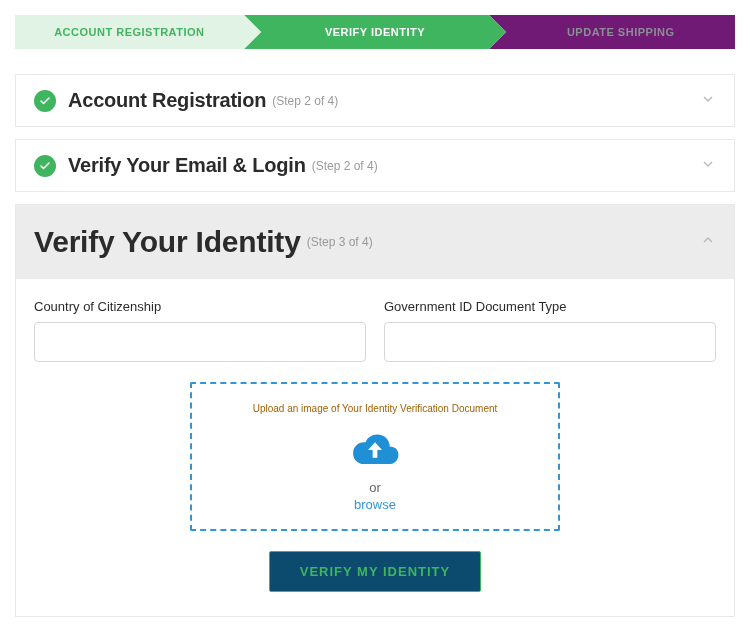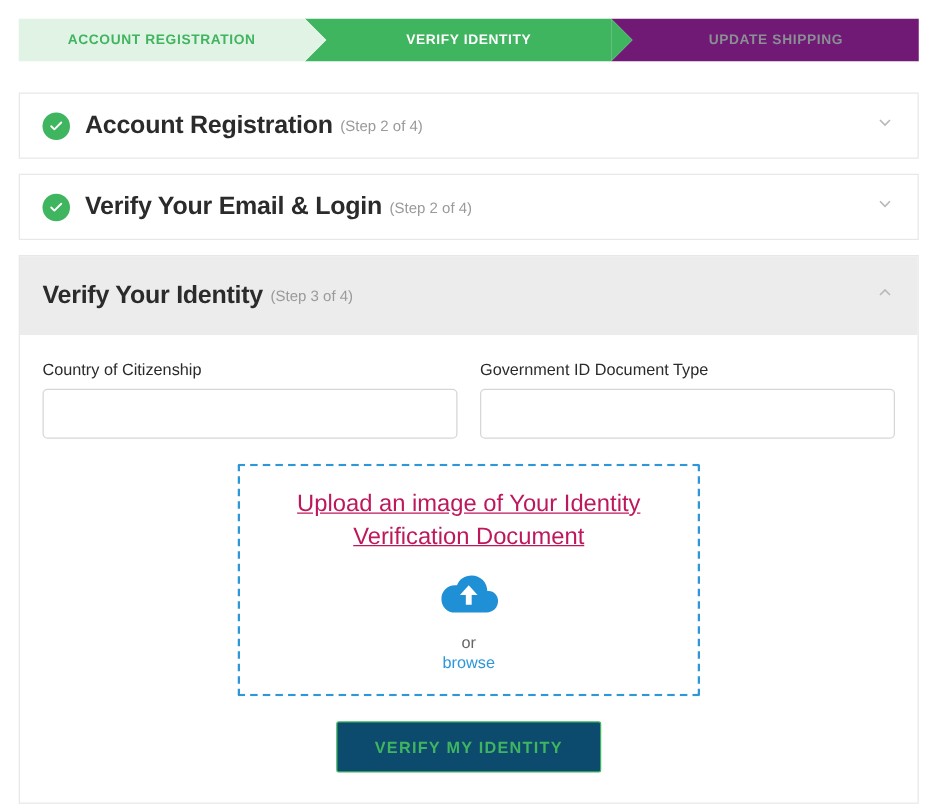--- a/index.html
+++ b/index.html
@@ -24,30 +24,30 @@
 .panel { border: 1px solid #e8e8e8; margin-bottom: 12px; background: #fff; }
 .panel-header { display: flex; align-items: center; padding: 14px 18px; cursor: pointer; }
 .check-badge { width: 22px; height: 22px; border-radius: 50%; background: #3fb55f; display: inline-flex; align-items: center; justify-content: center; margin-right: 12px; flex-shrink: 0; }
 .check-badge svg { width: 12px; height: 12px; }
 .panel-title { font-size: 20px; font-weight: 600; color: #2b2b2b; letter-spacing: -0.2px; }
 .panel-sub { font-size: 12px; color: #9a9a9a; margin-left: 6px; font-weight: 400; }
 .chevron { margin-left: auto; color: #b8b8b8; }
 .chevron svg { width: 16px; height: 16px; }
 
 .panel.open .panel-header { background: #ececec; padding: 20px 18px; }
-.panel.open .panel-title { font-size: 20px; }
+.panel.open .panel-title { font-size: 30px; }
 .panel-body { padding: 20px 18px 24px; }
 
 .row { display: flex; gap: 18px; margin-bottom: 20px; }
 .col { flex: 1; }
 .label { font-size: 13px; color: #2b2b2b; margin-bottom: 8px; display: block; }
 .input { width: 100%; height: 40px; border: 1px solid #d6d6d6; border-radius: 4px; padding: 0 10px; font-size: 14px; background:#fff; }
 
 .dropzone { width: 370px; margin: 0 auto 20px; border: 2px dashed #2f97d8; border-radius: 2px; padding: 18px 20px 16px; text-align: center; }
-.dz-text { font-size: 19px; color: #be185d; line-height: 1.35; margin-bottom: 14px; text-decoration: underline; }
+.dz-text { font-size: 10px; color: #a16207; line-height: 1.35; margin-bottom: 14px; }
 .cloud { width: 50px; height: 40px; margin: 0 auto 10px; display:block; }
 .dz-or { font-size: 13px; color: #666; }
 .dz-browse { font-size: 13px; color: #2f97d8; cursor: pointer; display:inline-block; }
 
 .verify-btn { display: block; margin: 0 auto; padding: 12px 30px; border: 1px solid #3fb55f; background: #0c4a6e; color: #3fb55f; font-size: 13px; font-weight: 700; letter-spacing: 1px; cursor: pointer; border-radius: 2px; }
 </style>
 </head>
 <body>
 
 <div class="progress">

